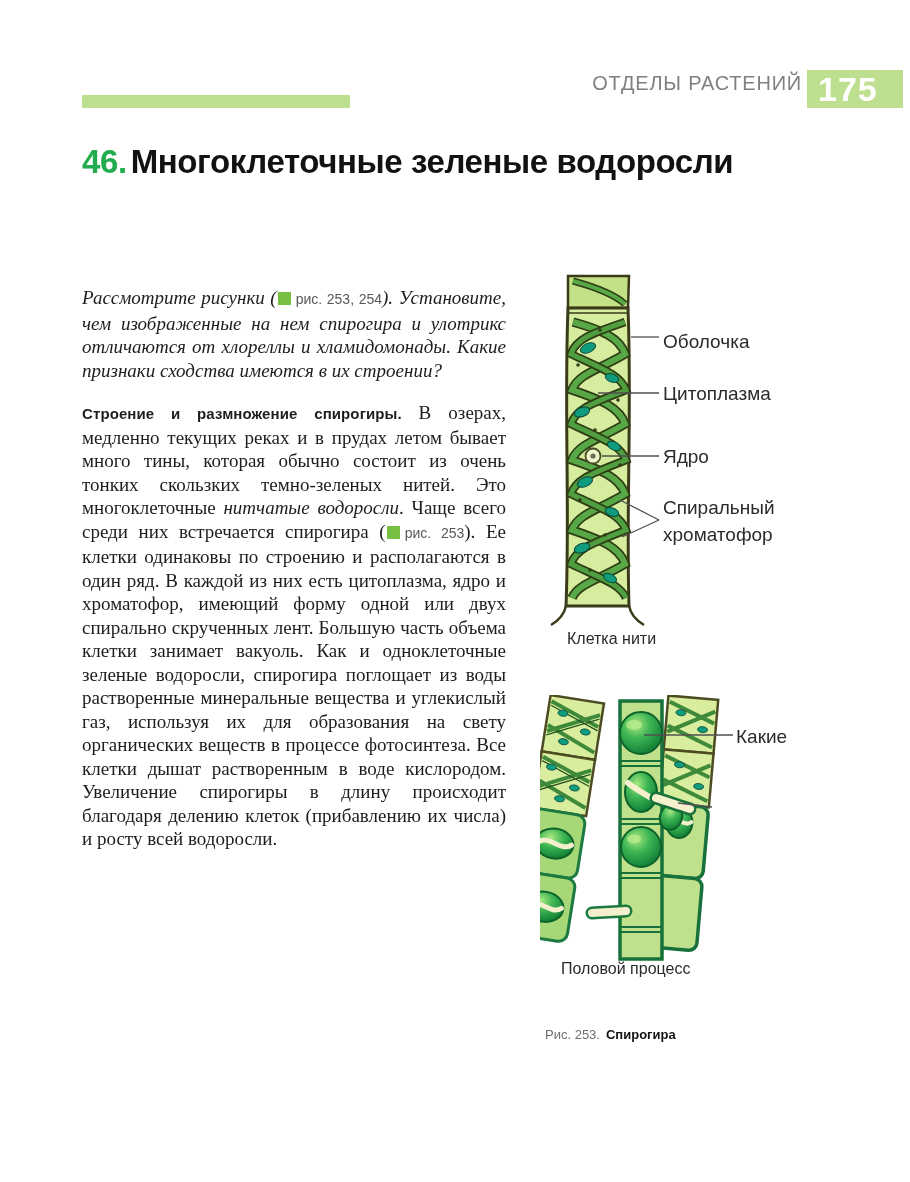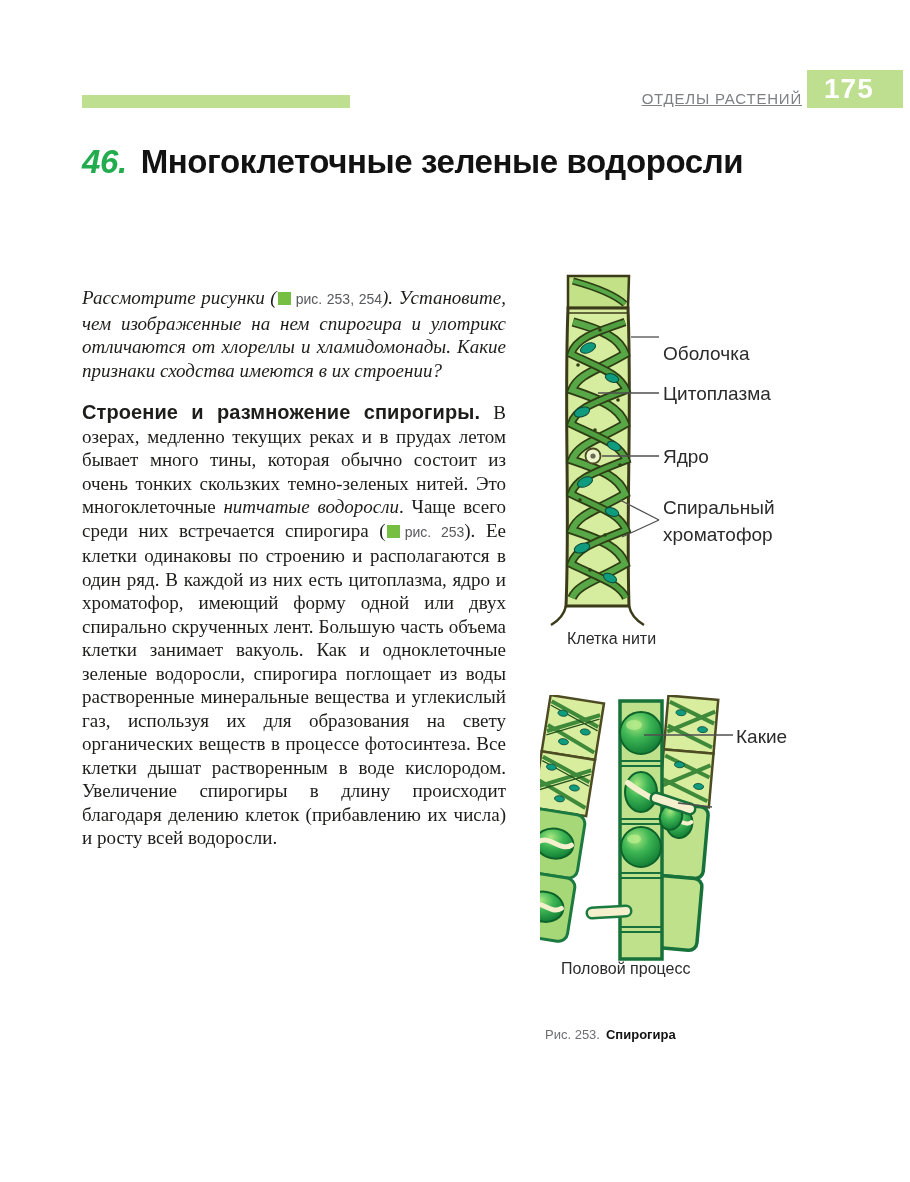--- a/index.html
+++ b/index.html
@@ -2,39 +2,39 @@
 <html lang="ru" style="--accent_green: #23ac4e; --light_green: #bfdf90; --square_green: #76bf43; --header_gray: #7e8083; --caption_gray: #6d6e71; --text_black: #1d1d1b;"><head>
 <meta charset="utf-8">
 <style>
   html,body{margin:0;padding:0;background:#ffffff;}
   .page{position:relative;width:910px;height:1182px;background:#fff;overflow:hidden;
         font-family:"Liberation Sans",sans-serif;color:var(--text_black,#1d1d1b);}
 
   
   .green-bar{position:absolute;left:82px;top:95px;width:268px;height:13px;
              background:var(--light_green,#bfdf90);}
-  .section-label{position:absolute;top:90px;right:108px;font-size:15px;
-                 letter-spacing:.8px;color:var(--header_gray,#7e8083);text-decoration:underline;}
+  .section-label{position:absolute;top:72px;right:108px;font-size:20px;
+                 letter-spacing:.8px;color:var(--header_gray,#7e8083);}
   .page-num{position:absolute;left:807px;top:70px;width:96px;height:38px;box-sizing:border-box;
             background:var(--light_green,#bfdf90);color:#fff;font-weight:bold;
-            font-size:28px;line-height:38px;padding-left:17px;letter-spacing:1px;}
+            font-size:34px;line-height:38px;padding-left:11px;letter-spacing:1px;}
 
   
   .title-row{position:absolute;left:82px;top:143px;font-weight:bold;font-size:33px;
              letter-spacing:-0.4px;white-space:nowrap;color:#121212;}
-  .title-num{color:var(--accent_green,#23ac4e);margin-right:14px;font-style:italic;}
+  .title-num{color:var(--accent_green,#23ac4e);margin-right:4px;}
 
   
   .article{position:absolute;left:82px;top:286px;width:424px;
            font-family:"Liberation Serif",serif;font-size:19px;line-height:23.5px;
            text-align:justify;color:var(--text_black,#1d1d1b);}
   .article p{margin:0;}
   .article p.intro{font-style:italic;margin-bottom:19px;}
   .article p.indent{text-indent:26px;}
-  .run-b{font-family:"Liberation Sans",sans-serif;font-weight:bold;font-size:20px;
+  .run-b{font-family:"Liberation Sans",sans-serif;font-weight:bold;font-size:15px;
          letter-spacing:.1px;font-style:normal;}
   .run-i{font-style:italic;}
   .run-fig{font-family:Liberation Sans, sans-serif;font-style:normal;font-size:14px;
            color:#58595b;white-space:nowrap;}
   .fig-square{display:inline-block;width:13px;height:13px;margin:0 5px 0 1px;
               background:var(--square_green,#76bf43);vertical-align:-1px;}
 
   
   .fig-abs{position:absolute;}
   .fig-label{position:absolute;font-size:19px;line-height:27px;color:#2b2b2b;}
@@ -107,21 +107,21 @@
     </g>
 
     <g stroke="#4f4f4f" stroke-width="1.3" fill="none">
       <path d="M91,77 L119,77"></path>
       <path d="M58,133 L119,133"></path>
       <path d="M62,196 L119,196"></path>
       <path d="M119,260 L80,240"></path>
       <path d="M119,260 L82,277"></path>
     </g>
   </svg>
-  <div class="fig-label" style="left:663px;top:340px">Оболочка</div>
+  <div class="fig-label" style="left:663px;top:328px">Оболочка</div>
   <div class="fig-label" style="left:663px;top:380px">Цитоплазма</div>
   <div class="fig-label" style="left:663px;top:443px">Ядро</div>
   <div class="fig-label" style="left:663px;top:494px;width:140px">Спиральный хроматофор</div>
   <div class="fig-caption" style="left:567px;top:630px">Клетка нити</div>
 
   <svg class="fig-abs" style="left:540px;top:695px" width="370" height="270" viewBox="0 0 370 270">
     <defs>
       <radialGradient id="zyg" cx="38%" cy="30%" r="75%">
         <stop offset="0%" stop-color="#a8e87f"></stop>
         <stop offset="45%" stop-color="#3db554"></stop>

